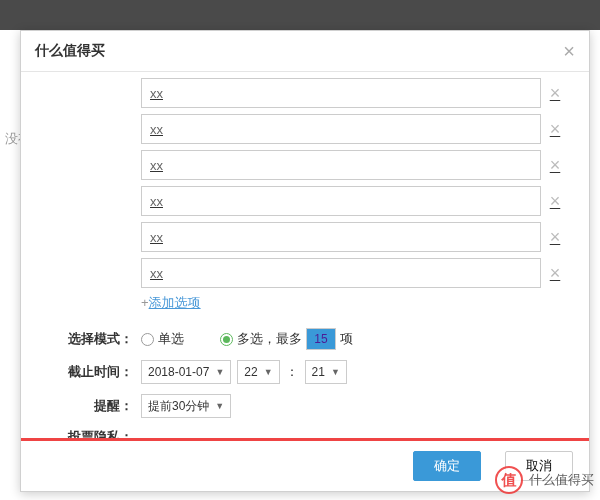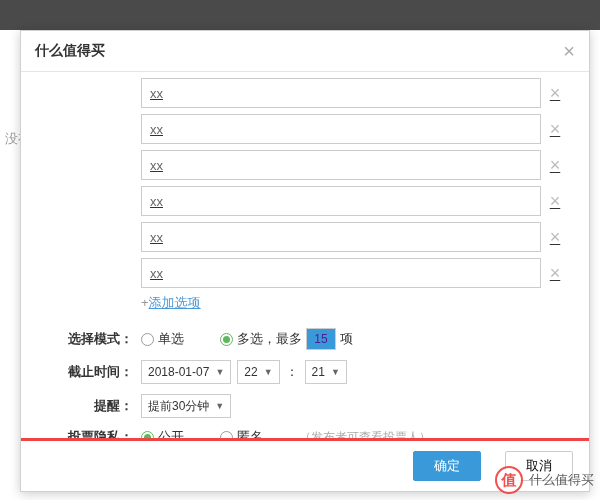--- a/index.html
+++ b/index.html
@@ -118,31 +118,20 @@
     <div class="form-row">
       <div class="form-label">提醒：</div>
       <div class="select-box">
         <span>提前30分钟</span>
         <span class="select-arrow">▼</span>
       </div>
     </div>
 
     <div class="form-row">
       <div class="form-label">投票隐私：</div>
-      <div class="radio-group">
-        <div class="radio-item">
-          <span class="radio-circle checked"></span>
-          <span>公开</span>
-        </div>
-        <div class="radio-item">
-          <span class="radio-circle"></span>
-          <span>匿名</span>
-        </div>
-        <span class="hint-text">（发布者可查看投票人）</span>
-      </div>
     </div>
 
   </div>
 
   <div class="modal-footer">
     <button class="btn btn-primary">确定</button>
     <button class="btn">取消</button>
   </div>
 </div>
 

